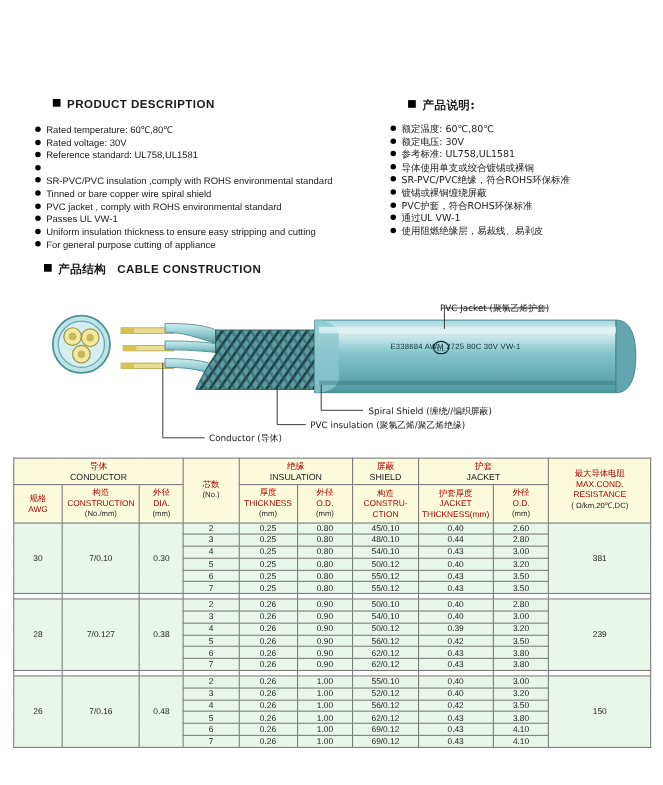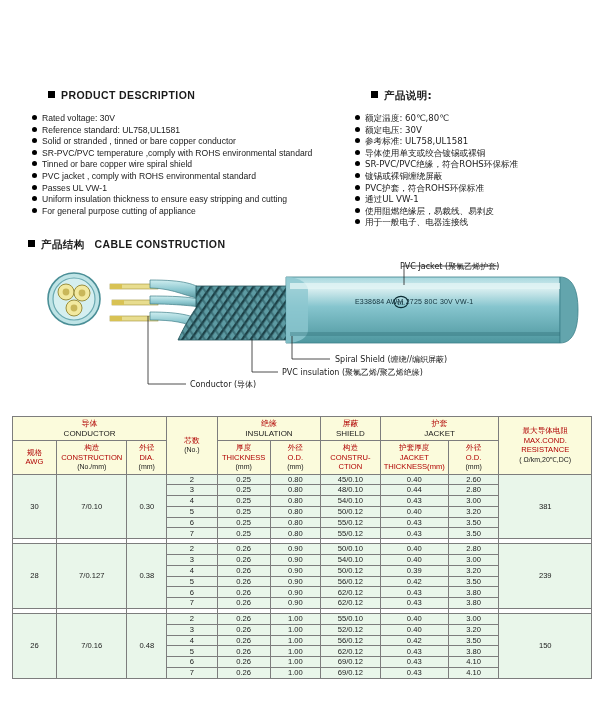--- a/index.html
+++ b/index.html
@@ -56,21 +56,21 @@
     background: #000;
     margin-right: 5px;
     vertical-align: 1px;
   }
   .cn { font-family: "DejaVu Sans", sans-serif; }
 
   
   .diagram {
     position: absolute;
     left: 0;
-    top: 244px;
+    top: 258px;
     width: 483px;
     height: 150px;
   }
   .cable-label {
     position: absolute;
     font-size: 8px;
     white-space: nowrap;
     font-family: "DejaVu Sans", sans-serif;
   }
   .stamp {
@@ -131,45 +131,45 @@
 <div class="page">
 
   <div class="sec-head" style="left:32px; top:89px;">
     <span class="sq"></span><span>PRODUCT DESCRIPTION</span>
   </div>
   <div class="sec-head cn" style="left:355px; top:89px;">
     <span class="sq"></span><span>产品说明:</span>
   </div>
 
   <div class="bullets" id="desc-en" style="left:32px; top:113px;">
+      <div><span class="dot"></span><span>Rated temperature: 60℃,80℃</span></div>
       <div><span class="dot"></span><span>Rated voltage: 30V</span></div>
       <div><span class="dot"></span><span>Reference standard: UL758,UL1581</span></div>
-      <div><span class="dot"></span><span>Solid or stranded , tinned or bare copper conductor</span></div>
-      <div><span class="dot"></span><span>SR-PVC/PVC temperature ,comply with ROHS environmental standard</span></div>
+      <div><span class="dot"></span></div>
+      <div><span class="dot"></span><span>SR-PVC/PVC insulation ,comply with ROHS environmental standard</span></div>
       <div><span class="dot"></span><span>Tinned or bare copper wire spiral shield</span></div>
       <div><span class="dot"></span><span>PVC jacket , comply with ROHS environmental standard</span></div>
       <div><span class="dot"></span><span>Passes UL VW-1</span></div>
       <div><span class="dot"></span><span>Uniform insulation thickness to ensure easy stripping and cutting</span></div>
       <div><span class="dot"></span><span>For general purpose cutting of appliance</span></div>
     </div>
 
   <div class="bullets cn" id="desc-cn" style="left:355px; top:113px;">
       <div><span class="dot"></span><span>额定温度: 60℃,80℃</span></div>
       <div><span class="dot"></span><span>额定电压: 30V</span></div>
       <div><span class="dot"></span><span>参考标准: UL758,UL1581</span></div>
       <div><span class="dot"></span><span>导体使用单支或绞合镀锡或裸铜</span></div>
       <div><span class="dot"></span><span>SR-PVC/PVC绝缘，符合ROHS环保标准</span></div>
       <div><span class="dot"></span><span>镀锡或裸铜缠绕屏蔽</span></div>
       <div><span class="dot"></span><span>PVC护套，符合ROHS环保标准</span></div>
       <div><span class="dot"></span><span>通过UL VW-1</span></div>
       <div><span class="dot"></span><span>使用阻燃绝缘层，易裁线、易剥皮</span></div>
-      <div><span class="dot"></span><span>用于一般电子、电器连接线</span></div>
     </div>
 
-  <div class="sec-head" style="left:12px; top:238px;">
+  <div class="sec-head" style="left:24px; top:238px;">
     <span class="sq"></span><span class="cn">产品结构</span>&nbsp;&nbsp;&nbsp;<span>CABLE CONSTRUCTION</span>
   </div>
 
   <div class="diagram">
     <svg width="603" height="150" viewBox="0 0 603 150">
       <defs>
         <linearGradient id="jkt" x1="0" y1="0" x2="0" y2="1">
           <stop offset="0%" stop-color="#a7d8de"></stop>
           <stop offset="18%" stop-color="#d8eef0"></stop>
           <stop offset="45%" stop-color="#86c5ce"></stop>

